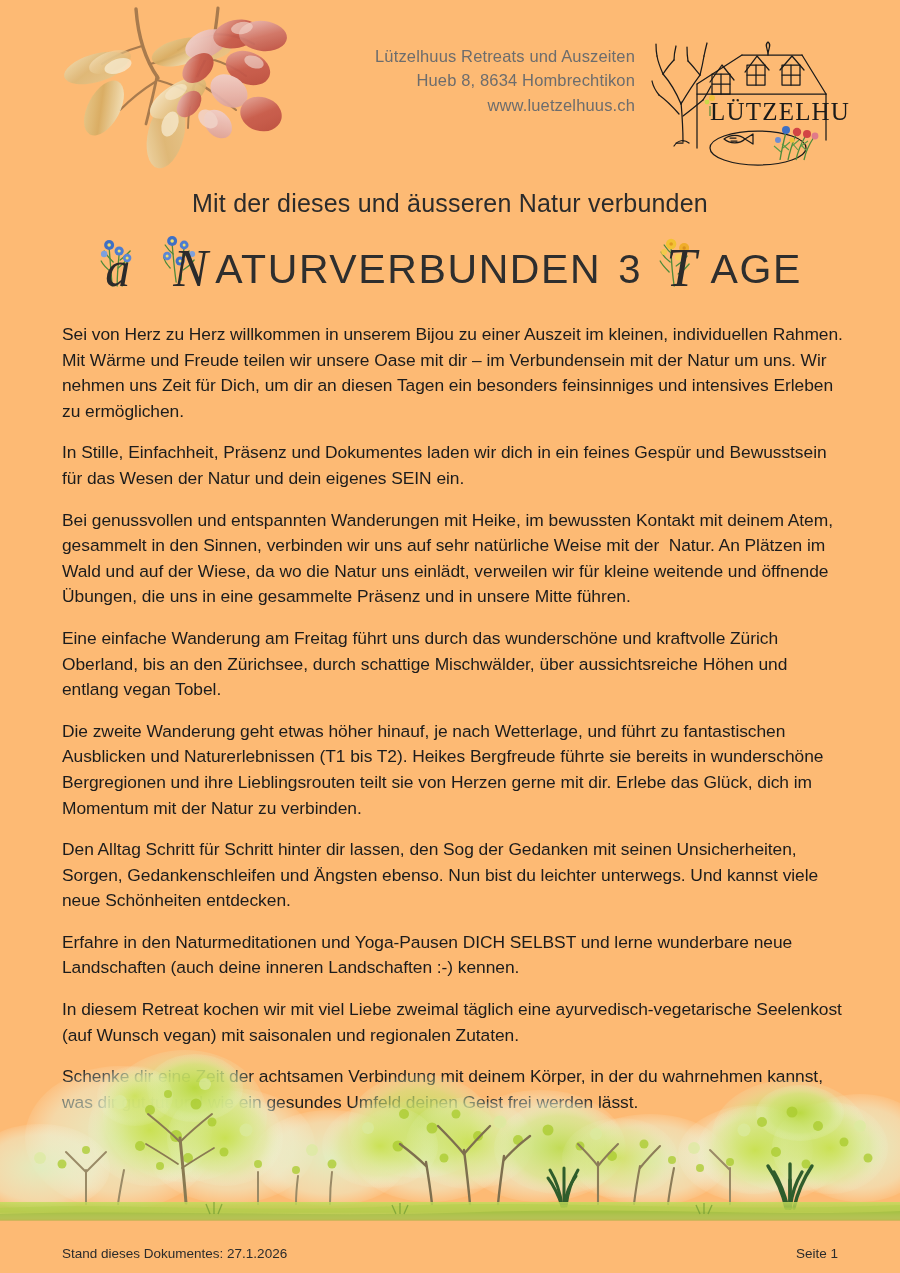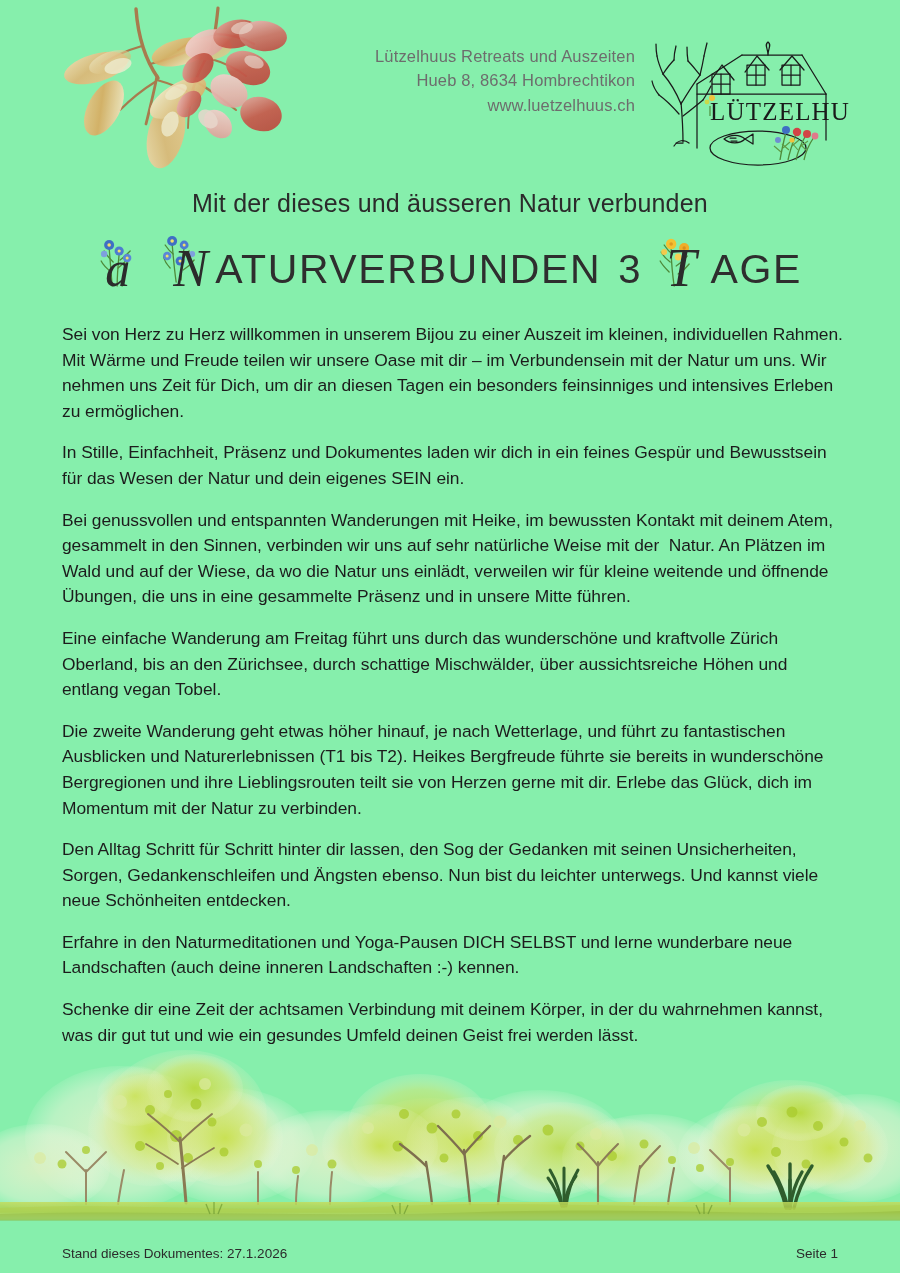--- a/index.html
+++ b/index.html
@@ -8,21 +8,21 @@
     padding: 0;
     background: #ffffff;
   }
   body {
     font-family: "Liberation Sans", sans-serif;
   }
   #page {
     position: relative;
     width: 900px;
     height: 1273px;
-    background: #86efac;
+    background: #fdba74;
     overflow: hidden;
   }
 
   
   #header {
     position: absolute;
     top: 0; left: 0;
     width: 900px;
     height: 185px;
   }
@@ -414,20 +414,21 @@
   </div>
 
   <div id="body-copy">
     <p>Sei von Herz zu Herz willkommen in unserem Bijou zu einer Auszeit im kleinen, individuellen Rahmen. Mit Wärme und Freude teilen wir unsere Oase mit dir – im Verbundensein mit der Natur um uns. Wir nehmen uns Zeit für Dich, um dir an diesen Tagen ein besonders feinsinniges und intensives Erleben zu ermöglichen.</p>
     <p>In Stille, Einfachheit, Präsenz und Dokumentes laden wir dich in ein feines Gespür und Bewusstsein für das Wesen der Natur und dein eigenes SEIN ein.</p>
     <p>Bei genussvollen und entspannten Wanderungen mit Heike, im bewussten Kontakt mit deinem Atem, gesammelt in den Sinnen, verbinden wir uns auf sehr natürliche Weise mit der  Natur. An Plätzen im Wald und auf der Wiese, da wo die Natur uns einlädt, verweilen wir für kleine weitende und öffnende Übungen, die uns in eine gesammelte Präsenz und in unsere Mitte führen.</p>
     <p>Eine einfache Wanderung am Freitag führt uns durch das wunderschöne und kraftvolle Zürich Oberland, bis an den Zürichsee, durch schattige Mischwälder, über aussichtsreiche Höhen und entlang vegan Tobel.</p>
     <p>Die zweite Wanderung geht etwas höher hinauf, je nach Wetterlage, und führt zu fantastischen Ausblicken und Naturerlebnissen (T1 bis T2). Heikes Bergfreude führte sie bereits in wunderschöne Bergregionen und ihre Lieblingsrouten teilt sie von Herzen gerne mit dir. Erlebe das Glück, dich im Momentum mit der Natur zu verbinden.</p>
     <p>Den Alltag Schritt für Schritt hinter dir lassen, den Sog der Gedanken mit seinen Unsicherheiten, Sorgen, Gedankenschleifen und Ängsten ebenso. Nun bist du leichter unterwegs. Und kannst viele neue Schönheiten entdecken.</p>
     <p>Erfahre in den Naturmeditationen und Yoga-Pausen DICH SELBST und lerne wunderbare neue Landschaften (auch deine inneren Landschaften :-) kennen.</p>
+    <p>In diesem Retreat kochen wir mit viel Liebe zweimal täglich eine ayurvedisch-vegetarische Seelenkost (auf Wunsch vegan) mit saisonalen und regionalen Zutaten.</p>
     <p>Schenke dir eine Zeit der achtsamen Verbindung mit deinem Körper, in der du wahrnehmen kannst, was dir gut tut und wie ein gesundes Umfeld deinen Geist frei werden lässt.</p>
   </div>
 
   <div id="foliage">
     <svg width="900" height="215" viewBox="0 0 900 215" aria-hidden="true" preserveAspectRatio="none">
       <defs>
         <radialGradient id="blobA" cx="50%" cy="50%" r="50%">
           <stop offset="0%" stop-color="#b9d93f" stop-opacity="0.95"></stop>
           <stop offset="70%" stop-color="#cfe77d" stop-opacity="0.6"></stop>
           <stop offset="100%" stop-color="#e8f3cd" stop-opacity="0.15"></stop>

